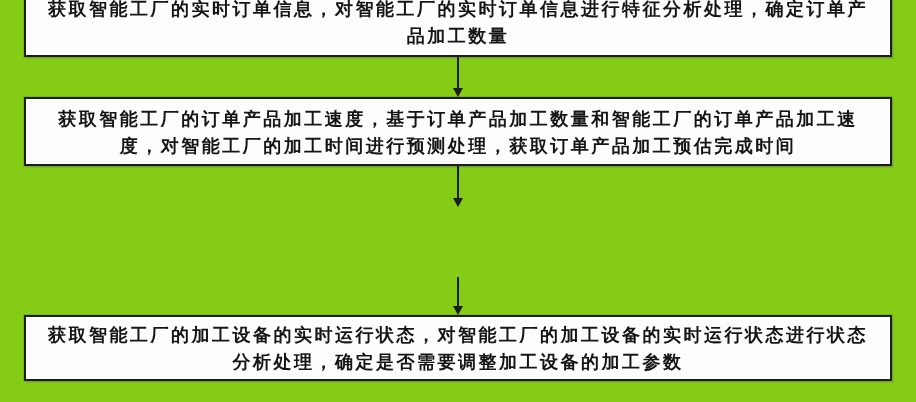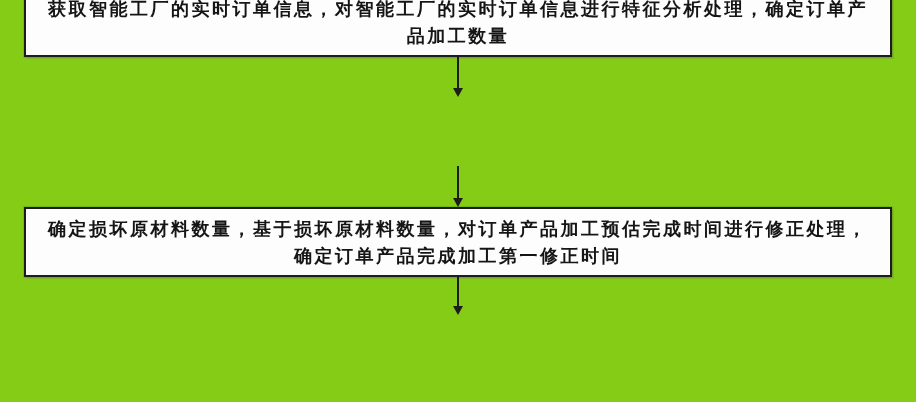--- a/index.html
+++ b/index.html
@@ -71,29 +71,32 @@
 
   <div class="step step-1">
     <div class="step-text">获取智能工厂的实时订单信息，对智能工厂的实时订单信息进行特征分析处理，确定订单产品加工数量</div>
   </div>
 
   <div class="arrow arrow-1">
     <div class="arrow-line"></div>
     <div class="arrow-head"></div>
   </div>
 
+  <div class="step step-2">
+    <div class="step-text">获取智能工厂的订单产品加工速度，基于订单产品加工数量和智能工厂的订单产品加工速度，对智能工厂的加工时间进行预测处理，获取订单产品加工预估完成时间</div>
+  </div>
 
   <div class="arrow arrow-2">
     <div class="arrow-line"></div>
     <div class="arrow-head"></div>
   </div>
 
-  <div class="step step-3">
-    <div class="step-text">确定损坏原材料数量，基于损坏原材料数量，对订单产品加工预估完成时间进行修正处理，确定订单产品完成加工第一修正时间</div>
-  </div>
 
   <div class="arrow arrow-3">
     <div class="arrow-line"></div>
     <div class="arrow-head"></div>
   </div>
 
+  <div class="step step-4">
+    <div class="step-text">获取智能工厂的加工设备的实时运行状态，对智能工厂的加工设备的实时运行状态进行状态分析处理，确定是否需要调整加工设备的加工参数</div>
+  </div>
 
 </div>
 
 </body></html>

